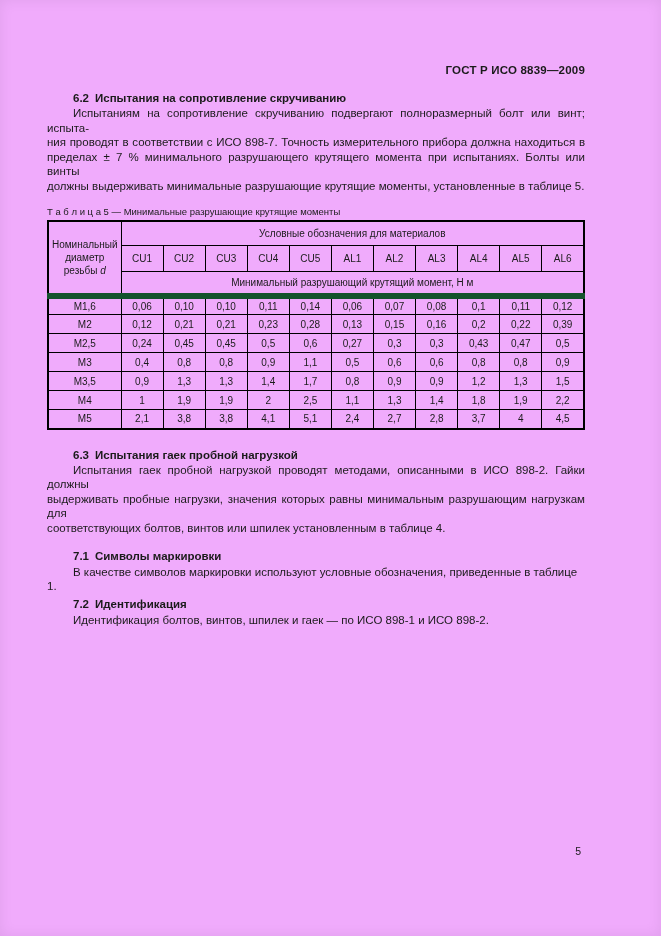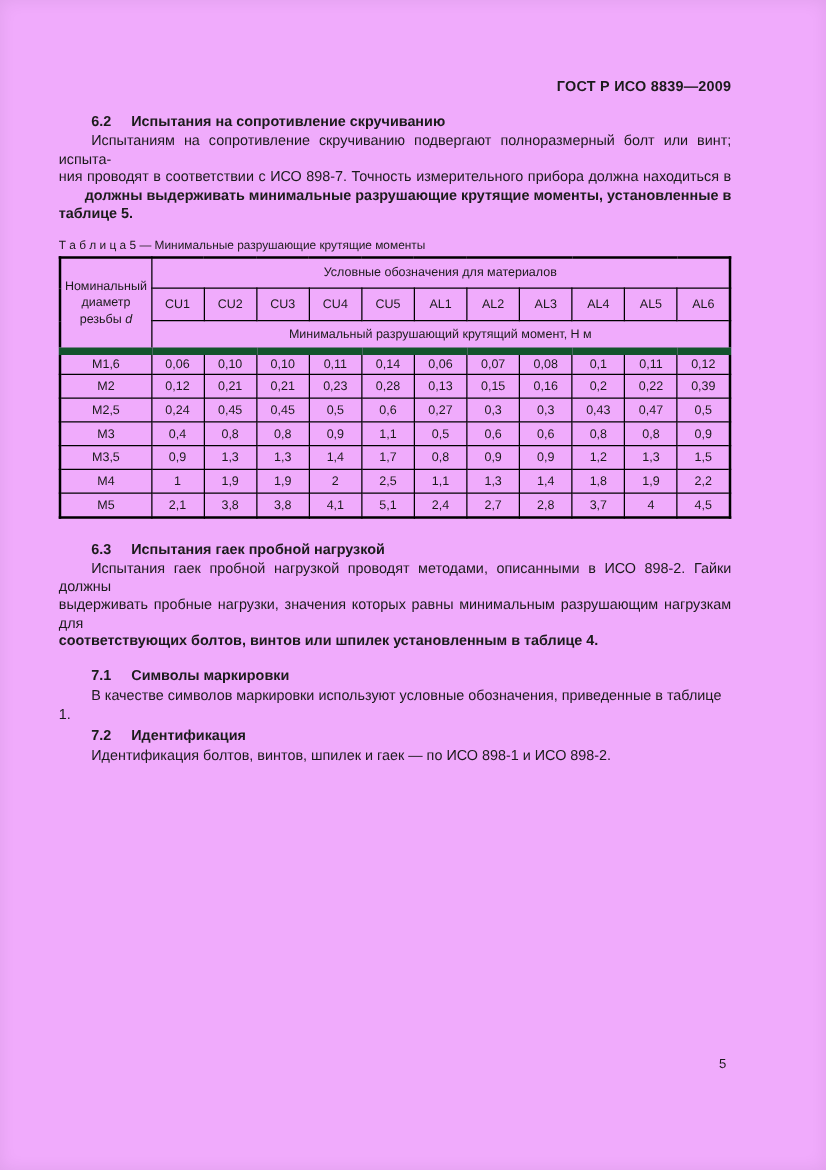--- a/index.html
+++ b/index.html
@@ -21,36 +21,36 @@
     font-size:11.5px;
     letter-spacing:.2px;
   }
   .sec-heading{
     margin-top:15px;
     padding-left:26px;
     font-weight:bold;
     font-size:11.5px;
     line-height:14px;
   }
-  .sec-heading .num{margin-right:16px;}
+  .sec-heading .num{margin-right:6px;}
   .chapter-heading{
     margin-top:10px;
     padding-left:26px;
     font-weight:bold;
     font-size:15px;
     line-height:18px;
   }
   .chapter-heading .num{margin-right:8px;}
   .para{
     margin-top:1px;
     font-size:11.5px;
     line-height:14.6px;
   }
   .pline{text-align:justify;text-align-last:justify;}
-  .pline-last{text-align:right;text-align-last:left;font-weight:bold;}
+  .pline-last{text-align:center;text-align-last:left;}
   .pline-first{text-indent:26px;}
   .para-single{
     margin-top:2px;
     font-size:11.5px;
     line-height:14.6px;
     text-indent:26px;
   }
   .tbl-caption{
     margin-top:12px;
     font-size:9.5px;
@@ -89,20 +89,21 @@
   <div class="content">
 
     <div class="doc-header">ГОСТ Р ИСО 8839—2009</div>
 
     <div class="sec-heading">
       <span class="num">6.2</span><span>Испытания на сопротивление скручиванию</span>
     </div>
     <div class="para">
         <div class="pline pline-first">Испытаниям на сопротивление скручиванию подвергают полноразмерный болт или винт; испыта-</div>
         <div class="pline">ния проводят в соответствии с ИСО 898-7. Точность измерительного прибора должна находиться в</div>
+        <div class="pline">пределах ± 7 % минимального разрушающего крутящего момента при испытаниях. Болты или винты</div>
         <div class="pline pline-last">должны выдерживать минимальные разрушающие крутящие моменты, установленные в таблице 5.</div>
       </div>
 
     <div class="tbl-caption">Т а б л и ц а   5 — Минимальные разрушающие крутящие моменты</div>
 
     <table class="t5">
         <colgroup>
           <col style="width: 73px;">
           <col>
           <col>

